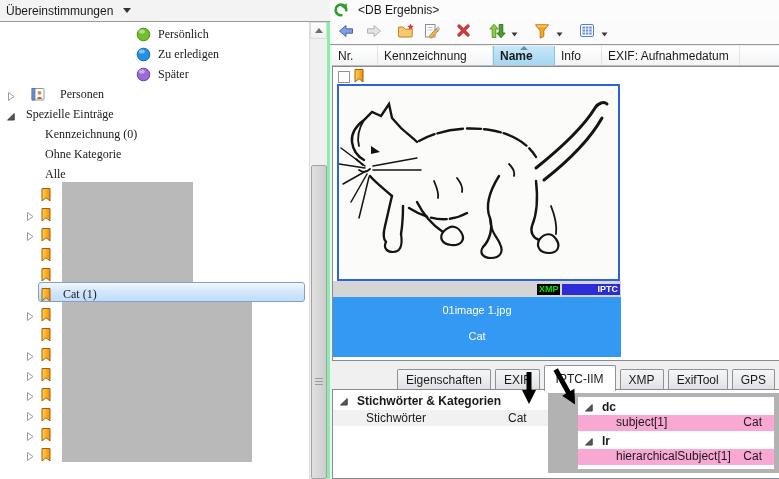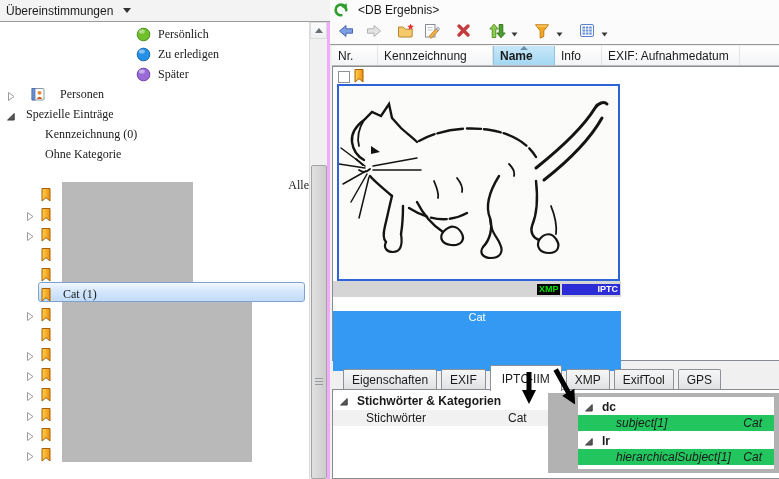--- a/index.html
+++ b/index.html
@@ -4,21 +4,21 @@
 <style>
   html,body{margin:0;padding:0;}
   body{
     width:779px;height:479px;overflow:hidden;position:relative;
     background:#f0f0f0;
     font-family:"Liberation Sans","DejaVu Sans",sans-serif;
     font-size:12px;color:#1a1a1a;
     -webkit-font-smoothing:antialiased;
   }
   
-  #left-panel{position:absolute;left:0;top:0;width:330px;height:479px;background:#f0abfc;}
+  #left-panel{position:absolute;left:0;top:0;width:330px;height:479px;background:#86efac;}
   #left-header{position:absolute;left:0;top:0;width:330px;height:21px;background:#f3f3f3;
     border-bottom:1px solid #9c9c9c;display:flex;align-items:center;}
   #left-header-title{margin-left:6px;}
   .dd-caret{width:0;height:0;border-left:4px solid transparent;border-right:4px solid transparent;
     border-top:5px solid #333;margin-left:10px;}
   #tree{position:absolute;left:0;top:22px;width:309px;bottom:0;background:#fff;overflow:hidden;}
   .tree-row{height:20px;display:flex;align-items:flex-end;position:relative;white-space:nowrap;font-family:Liberation Serif, serif;}
   .tree-row .sel-bg{position:absolute;left:38px;right:4px;top:0;bottom:0;
     background:linear-gradient(#f3f8fd,#d5e7fc 45%,#c2dcfa);
     border:1px solid #7da2ce;border-radius:3px;box-sizing:border-box;}
@@ -68,39 +68,39 @@
   .tile-bookmark{position:absolute;left:21px;top:1px;}
   #image-frame{margin-left:4px;width:279px;height:193px;border:2px solid #2e62d9;background:#fbfbf9;}
   #badge-strip{width:288px;height:16px;background:#d5d5d5;display:flex;justify-content:flex-end;
     align-items:center;gap:2px;padding-right:1px;box-sizing:border-box;}
   .badge{font-size:9px;font-weight:bold;height:11px;line-height:11px;padding:0 2px;
     font-family:"Liberation Sans",sans-serif;}
   #tile-label{width:288px;height:60px;background:#3399f2;color:#fff;font-size:11px;text-align:center;}
   #tile-filename{padding-top:7px;}
   #tile-category{margin-top:14px;}
   
-  #tab-bar{position:absolute;left:13px;top:365px;right:0;height:25px;display:flex;align-items:flex-start;}
+  #tab-bar{position:absolute;left:13px;top:365px;right:0;height:25px;display:flex;align-items:flex-start;justify-content:flex-end;}
   .tab{height:21px;margin-top:4px;margin-right:4px;padding:0 8px;display:flex;align-items:center;
     background:linear-gradient(#f5f6f7,#e9eaeb 60%,#dddee1);
     border:1px solid #8e9298;border-bottom:none;border-radius:2px 2px 0 0;box-sizing:border-box;}
   .tab.active{margin-top:0;height:26px;background:#fff;position:relative;z-index:3;padding:0 11px;}
   #metadata-panel{position:absolute;left:2px;top:389px;right:-1px;bottom:0;background:#fff;
     border:1px solid #868b91;box-sizing:border-box;z-index:1;}
   .meta-header{display:flex;align-items:center;margin-top:4px;}
   .meta-header .expander{margin-left:6px;}
   .meta-header .meta-title{font-weight:bold;margin-left:2px;}
   .meta-row{height:16px;display:flex;align-items:center;background:#f1f1f1;margin-top:2px;}
   .meta-row .m-label{margin-left:33px;width:142px;}
   
   #popup{position:absolute;left:218px;top:393px;width:232px;height:80px;background:#b2b2b2;z-index:4;}
   #popup-inner{position:absolute;left:30px;top:4px;width:196px;height:72px;background:#fff;overflow:hidden;}
   .pp-header{display:flex;align-items:center;height:16px;margin-top:2px;}
   .pp-header .expander{margin-left:6px;}
   .pp-name{font-weight:bold;margin-left:2px;}
-  .pp-row{height:16px;display:flex;align-items:center;background:#22c55e;font-style:italic;}
+  .pp-row{height:16px;display:flex;background:#f9a8d4;}
   .pp-row .p-label{margin-left:38px;}
   .pp-row .p-spacer{flex:1;}
   .pp-row .p-value{padding-right:12px;}
   #annotation-arrows{position:absolute;left:0;top:0;width:449px;height:479px;z-index:6;pointer-events:none;}
   .disabled{opacity:1;}
 </style>
 </head>
 <body>
 
 <div id="left-panel">
@@ -164,21 +164,21 @@
         <span class="tree-label">Spezielle Einträge</span>
       </div>
       <div class="tree-row" style="padding-left: 25px;">
         <span class="expander"></span>
         <span class="tree-label">Kennzeichnung (0)</span>
       </div>
       <div class="tree-row" style="padding-left: 25px;">
         <span class="expander"></span>
         <span class="tree-label">Ohne Kategorie</span>
       </div>
-      <div class="tree-row" style="padding-left: 25px; flex-direction: column;">
+      <div class="tree-row" style="padding-left: 25px;">
         <span class="expander"></span>
         <span class="tree-label">Alle</span>
       </div>
       <div class="tree-row" style="padding-left: 25px;">
         <span class="expander"></span>
         <span class="tree-icon">
           <svg width="10" height="14" viewBox="0 0 10 14">
             <defs>
               <linearGradient id="bmg" x1="0" y1="0" x2="1" y2="0">
                 <stop offset="0" stop-color="#ffd34f"></stop>
@@ -597,20 +597,21 @@
 
           <path d="M118,92 C122,97 124,102 123,106" stroke-width="1.8"></path>
           <path d="M170,78 C174,82 176,86 175,90" stroke-width="1.8"></path>
         </svg>
       </div>
       <div id="badge-strip">
           <span class="badge" style="background: rgb(0, 0, 0); color: rgb(0, 228, 0);">XMP</span>
           <span class="badge" style="background: rgb(45, 45, 216); color: rgb(255, 255, 255); padding-left: 35px;">IPTC</span>
         </div>
       <div id="tile-label" style="background: rgb(51, 153, 242);">
+        <div id="tile-filename">01image 1.jpg</div>
         <div id="tile-category">Cat</div>
       </div>
     </div>
   </div>
 
   <div id="tab-bar">
       <div class="tab">
         <span class="tab-label">Eigenschaften</span>
       </div>
       <div class="tab">

